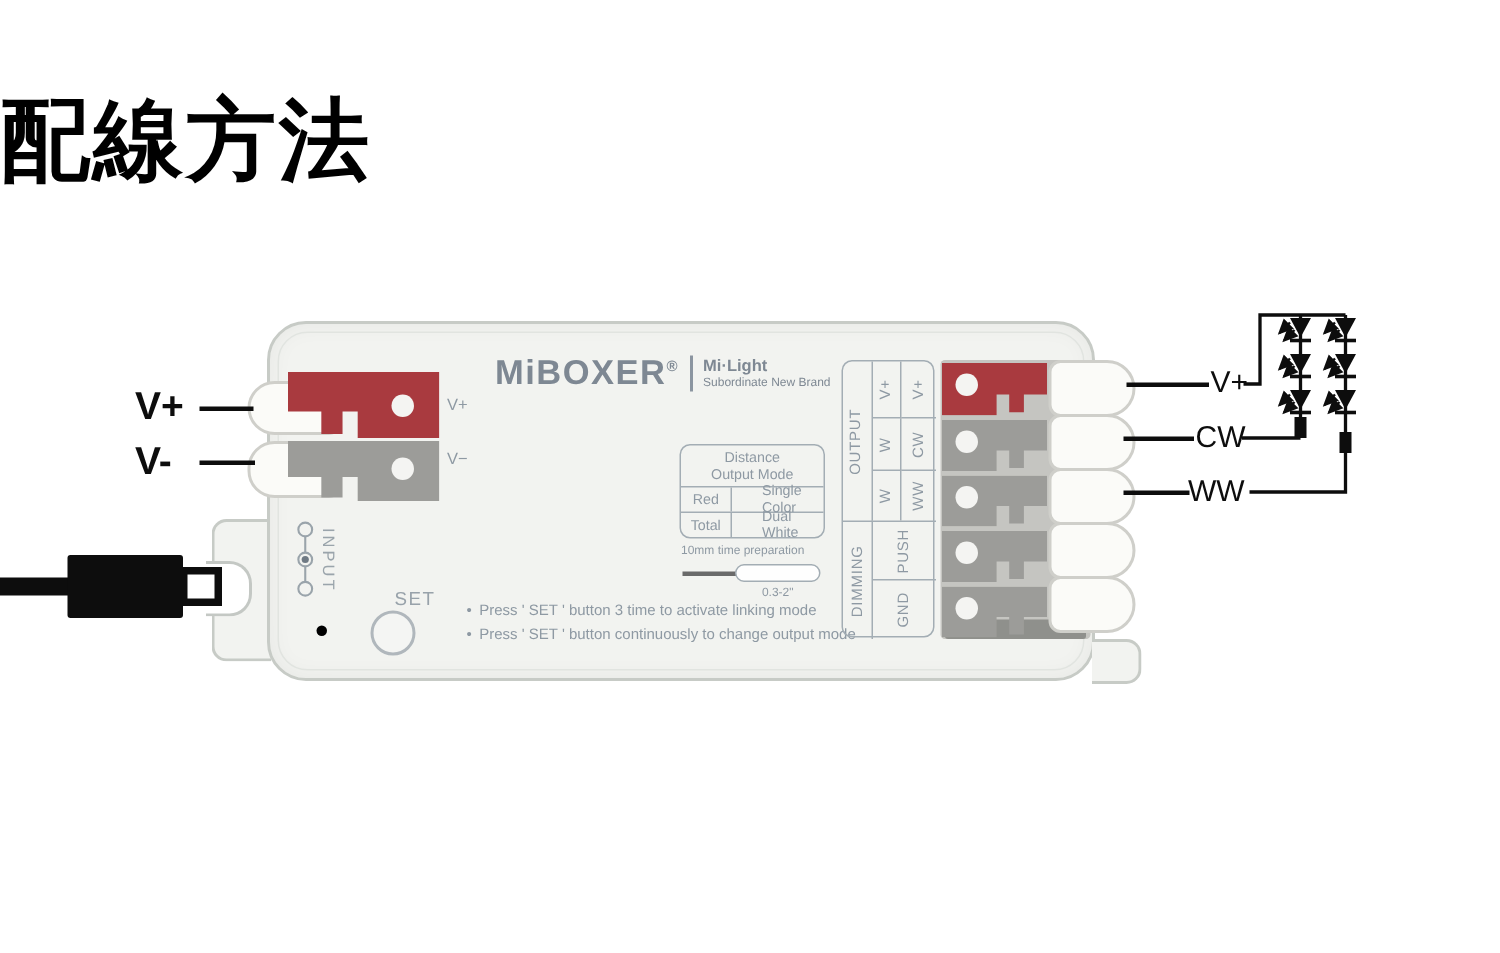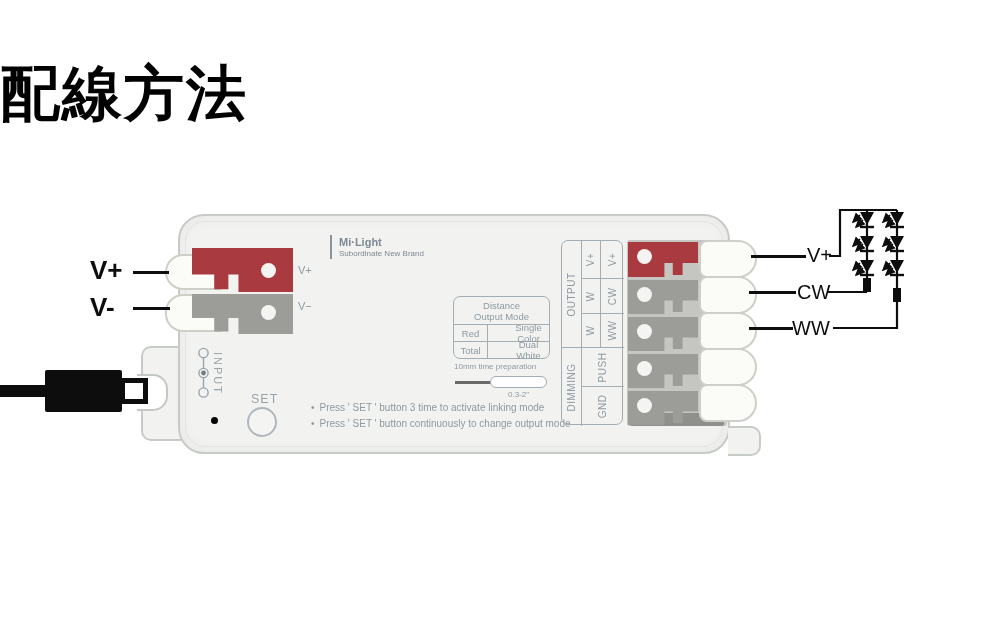--- a/index.html
+++ b/index.html
@@ -49,33 +49,33 @@
   .tagline{line-height:1.15;}
   .tagline .l1{font-size:11px;font-weight:bold;}
   .tagline .l2{font-size:8px;}
   .product{left:330px;top:262px;font-size:17.5px;font-weight:bold;color:#6e7983;}
   .specs{left:330px;top:290px;font-size:11.2px;line-height:15px;color:#8e99a3;}
 
   .ind-table{left:453px;top:296px;width:97px;height:63px;border:1.5px solid #a3adb4;border-radius:7px;
              color:#8e99a3;font-size:9.5px;}
   .ind-head{height:27px;border-bottom:1.5px solid #a3adb4;display:flex;flex-direction:column;
             align-items:center;justify-content:center;line-height:11px;}
-  .ind-row{display:flex;height:16px;align-items:stretch;text-align:center;}
+  .ind-row{display:flex;height:16px;align-items:stretch;}
   .ind-row + .ind-row{border-top:1.5px solid #a3adb4;}
   .ind-c1{width:33px;border-right:1.5px solid #a3adb4;display:flex;align-items:center;justify-content:center;}
   .ind-c2{flex:1;display:flex;align-items:center;justify-content:center;margin-left:20px;}
 
   .wp-label{left:454px;top:362px;font-size:8px;color:#8e99a3;}
   .wp-strip{left:455px;top:381px;width:36px;height:3px;background:#6a6a6a;}
   .wp-insul{left:490px;top:376px;width:57px;height:12px;background:#fefefe;border:1.5px solid #a3adb4;border-radius:6px;}
   .wp-range{left:490px;top:390px;width:57px;text-align:center;font-size:8px;color:#8e99a3;}
 
   .note{display:flex;gap:5px;font-size:10px;color:#8e99a3;left:311px;}
 
-  .set-label{left:251px;top:392px;font-size:12.5px;color:#98a2aa;letter-spacing:1px;}
+  .set-label{left:263px;top:392px;font-size:12.5px;color:#98a2aa;letter-spacing:1px;}
   .set-circle{left:247px;top:407px;width:30px;height:30px;border:2px solid #b0b7bc;border-radius:50%;background:#f4f5f3;}
   .led-dot{left:211px;top:417px;width:7px;height:7px;border-radius:50%;background:#000;}
   .input-label{left:212px;top:352px;writing-mode:vertical-rl;font-size:11px;color:#9aa4ab;letter-spacing:2px;}
 
   
   .opanel{left:561px;top:240px;width:62px;height:185px;border:1.5px solid #a3adb4;border-radius:7px;
           color:#8e99a3;}
   .oc{position:absolute;box-sizing:border-box;display:flex;align-items:center;justify-content:center;}
   .oc span{transform:rotate(-90deg);white-space:nowrap;font-size:10px;letter-spacing:0.5px;}
   .bR{border-right:1.5px solid #a3adb4;} .bB{border-bottom:1.5px solid #a3adb4;} .bT{border-top:1.5px solid #a3adb4;}
@@ -109,20 +109,21 @@
   <div class="hole" style="left:261px;top:305px;"></div>
   <div class="abs term-print" style="left:298px;top:264px;">V+</div>
   <div class="abs term-print" style="left:298px;top:300px;">V−</div>
 
   <div class="abs wlabel" style="left:90px;top:255px;">V+</div>
   <div class="abs wire" style="left:133px;top:271px;width:36px;"></div>
   <div class="abs wlabel" style="left:90px;top:292px;">V-</div>
   <div class="abs wire" style="left:133px;top:307px;width:37px;"></div>
 
   <div class="abs logo-row">
+    <span class="brand"><span>MiBOXER</span><sup>®</sup></span>
     <span class="logo-div"></span>
     <span class="tagline">
       <div class="l1">Mi·Light</div>
       <div class="l2">Subordinate New Brand</div>
     </span>
   </div>
 
   <div class="abs ind-table">
     <div class="ind-head">
       <div>Distance</div>

